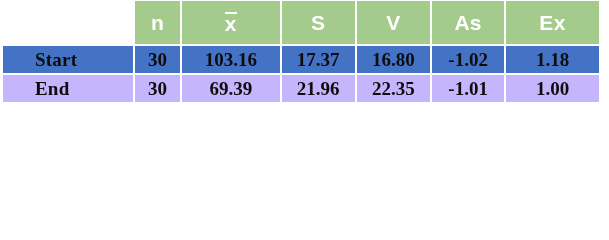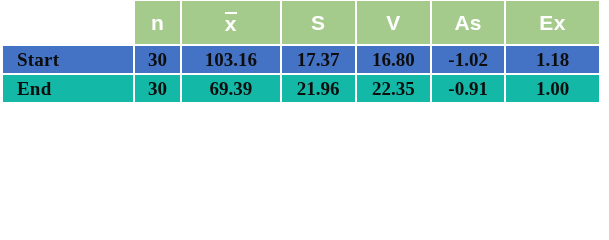--- a/index.html
+++ b/index.html
@@ -63,25 +63,25 @@
   }
 
   
   tr.row td {
     height: 27px;
     color: #0d0d0d;
     font-size: 19px;
     font-family: "Liberation Serif", "DejaVu Serif", serif;
   }
   tr.row.start td { background: #4472c4; }
-  tr.row.end   td { background: #14b8a6; }
+  tr.row.end   td { background: #c4b5fd; }
 
   td.label-cell {
     text-align: left;
-    padding-left: 14px;
+    padding-left: 32px;
     font-size: 20px;
     letter-spacing: 0.2px;
   }
 
   
   .xbar {
     display: inline-block;
     position: relative;
     padding-top: 2px;
   }
@@ -137,18 +137,18 @@
         <td>16.80</td>
         <td>-1.02</td>
         <td>1.18</td>
       </tr>
       <tr class="row end">
         <td class="label-cell">End</td>
         <td>30</td>
         <td>69.39</td>
         <td>21.96</td>
         <td>22.35</td>
-        <td>-0.91</td>
+        <td>-1.01</td>
         <td>1.00</td>
       </tr>
     </tbody>
   </table>
 </div>
 
 </body></html>

